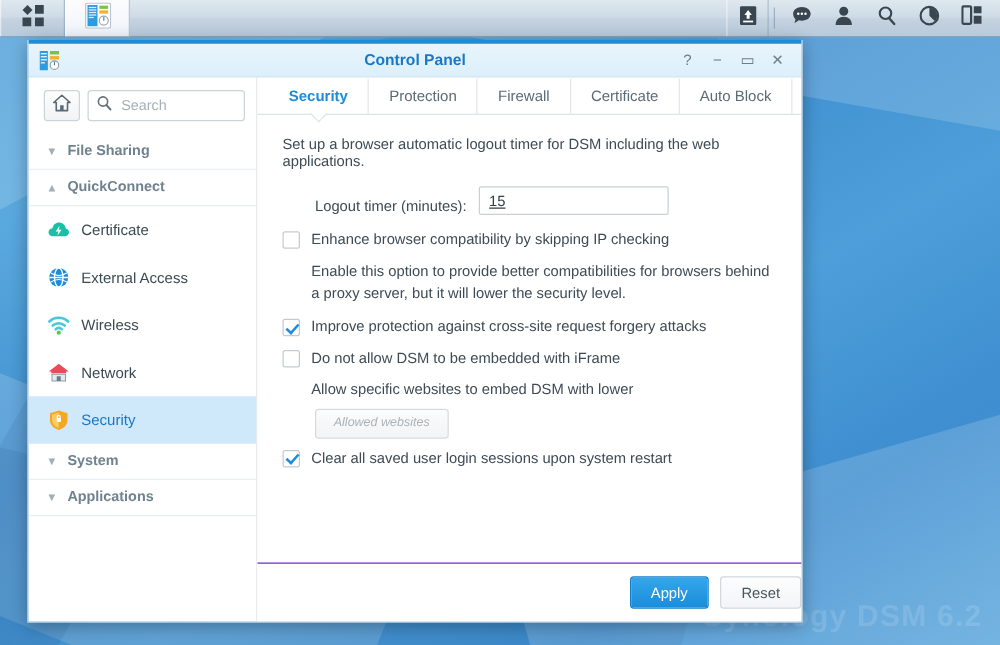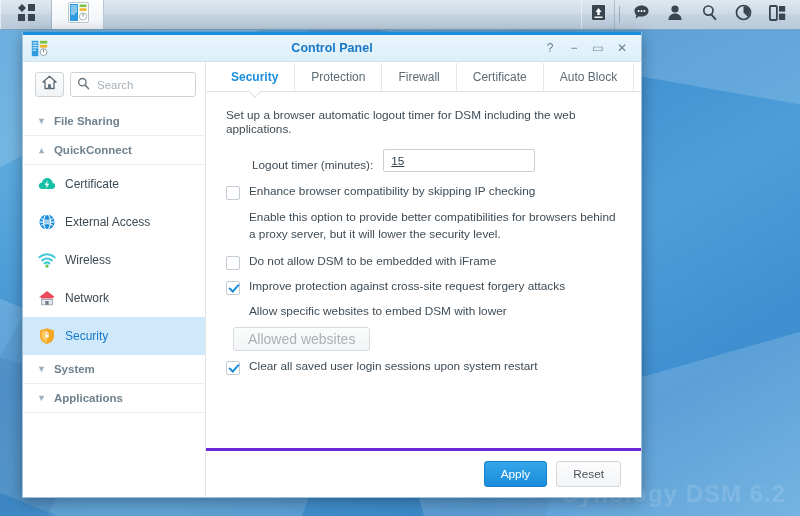--- a/index.html
+++ b/index.html
@@ -276,21 +276,21 @@
     font-size: 11.8px;
     font-family: "Liberation Sans", sans-serif;
     color: #33404a;
     padding: 0 7px;
     box-sizing: border-box;
     outline: none;
     text-decoration: underline;
   }
 
   .chk-row {
-    display: flex; align-items: flex-end;
+    display: flex; align-items: flex-start;
     gap: 9px;
     margin-bottom: 9px;
   }
   .cbox {
     width: 14px; height: 14px;
     flex: 0 0 14px;
     border: 1px solid #c3cbd2;
     border-radius: 2px;
     background: #fff;
     position: relative;
@@ -314,41 +314,41 @@
     line-height: 1.45;
     margin: 0 0 11px 23px;
     max-width: 510px;
   }
   .sub-text {
     font-size: 11.8px;
     color: #3e4b55;
     margin: 0 0 9px 23px;
   }
   .sub-btn {
-    margin: 0 0 8px 7px;
+    margin: 0 0 8px 26px;
     display: inline-flex; align-items: center; justify-content: center;
     height: 24px;
     padding: 0 14px;
     border: 1px solid #d6dade;
     border-radius: 3px;
     background: linear-gradient(to bottom,#fbfcfc,#f2f4f5);
-    font-size: 14px;
+    font-size: 10px;
     color: #aab2b8;
     box-sizing: border-box;
+    font-style: italic;
   }
 
   #footer {
     flex: 0 0 auto;
     height: 46px;
-    border-top: 3px solid #6d28d9;
+    border-top: 1px solid #6d28d9;
     display: flex;
     align-items: center;
     justify-content: flex-end;
     gap: 9px;
-    padding-right: 20px;
     background: #fff;
   }
   .btn {
     min-width: 62px;
     height: 26px;
     border-radius: 3px;
     font-size: 11.8px;
     display: inline-flex; align-items: center; justify-content: center;
     padding: 0 16px;
     box-sizing: border-box;
@@ -627,27 +627,27 @@
         </div>
 
         <div class="chk-row">
           <span class="cbox"></span>
           <span class="chk-label">Enhance browser compatibility by skipping IP checking</span>
         </div>
 
         <div class="desc-text">Enable this option to provide better compatibilities for browsers behind a proxy server, but it will lower the security level.</div>
 
         <div class="chk-row">
+          <span class="cbox checked"></span>
+          <span class="chk-label">Improve protection against cross-site request forgery attacks</span>
+        </div>
+
+        <div class="chk-row">
           <span class="cbox"></span>
           <span class="chk-label">Do not allow DSM to be embedded with iFrame</span>
-        </div>
-
-        <div class="chk-row">
-          <span class="cbox checked"></span>
-          <span class="chk-label">Improve protection against cross-site request forgery attacks</span>
         </div>
 
         <div class="sub-text">Allow specific websites to embed DSM with lower</div>
 
         <div class="sub-btn">Allowed websites</div>
 
         <div class="chk-row">
           <span class="cbox checked"></span>
           <span class="chk-label">Clear all saved user login sessions upon system restart</span>
         </div>

